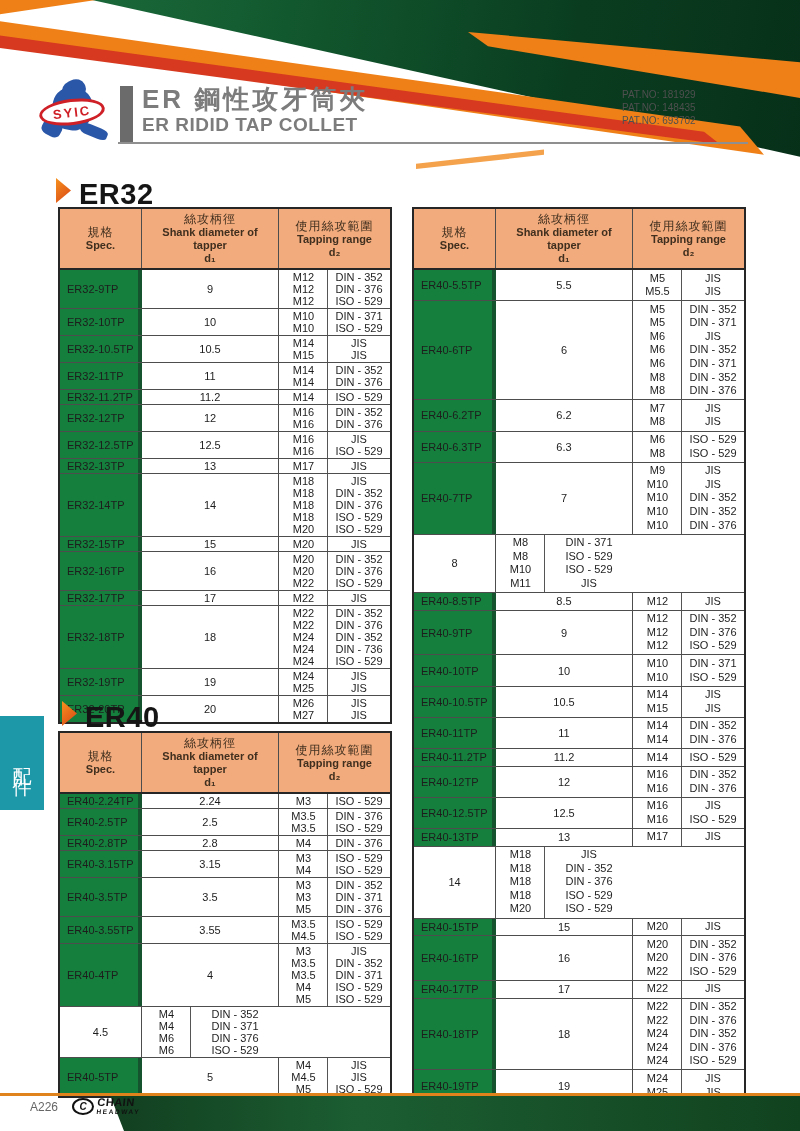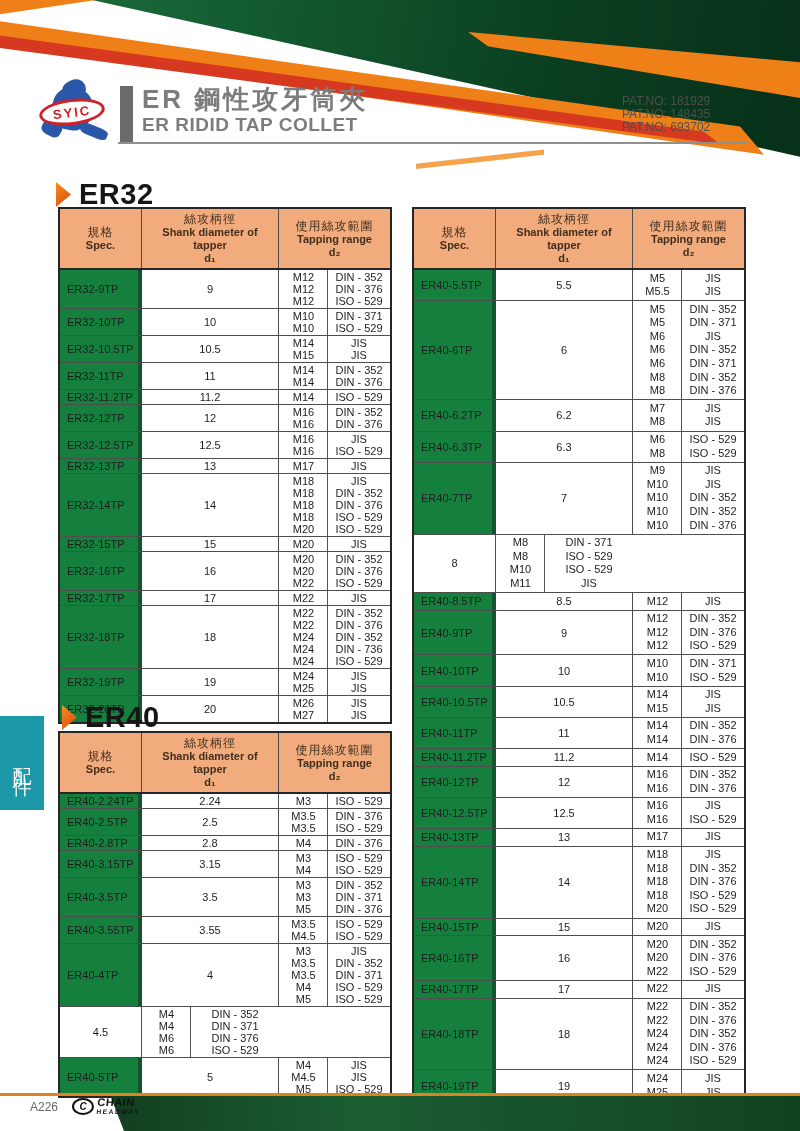--- a/index.html
+++ b/index.html
@@ -46,24 +46,24 @@
   .syic .oval {
     position:absolute; left:-3px; top:19px; width:66px; height:26px; background:#fff;
     border:3px solid #cf2027; border-radius:50%; transform:rotate(-7deg);
     display:flex; align-items:center; justify-content:center;
     color:#cf2027; font-weight:700; font-size:13px; letter-spacing:2px;
   }
   .title-bar { position:absolute; left:78px; top:6px; width:13px; height:58px; background:#6b6b6b; }
   .title-zh { position:absolute; left:100px; top:2px; font-size:26px; font-weight:700; color:#7c7c7c; letter-spacing:3px; white-space:nowrap;text-align:center; }
   .title-en { position:absolute; left:100px; top:34px; font-size:19px; font-weight:700; color:#7c7c7c; letter-spacing:0.5px; white-space:nowrap; }
   .title-rule { position:absolute; left:118px; top:142px; width:630px; height:2px; background:#8f8f8f; }
-  .pats { position:absolute; left:622px; top:95px; font-size:12px; line-height:13px; color:#4f4f4f; }
+  .pats { position:absolute; left:622px; top:88px; font-size:10px; line-height:13px; color:#4f4f4f; }
 
   
-  .sec-head { position:absolute; display:flex; align-items:center; }
+  .sec-head { position:absolute; display:flex; align-items:flex-start; }
   .sec-arrow { width:15px; height:25px; background:linear-gradient(135deg,#f6921e,#d84315); clip-path:polygon(0 0,100% 50%,0 100%); margin-right:8px; }
   .sec-label { font-size:29px; font-weight:700; color:#151515; letter-spacing:0.5px; }
 
   
   .tbl { position:absolute; width:334px; border:2px solid #262626; background:#fff; font-size:11px; color:#1d1d1d; }
   .thead { display:grid; grid-template-columns:82px 137px 1fr; background:#f2ab7c; border-bottom:2px solid #262626; text-align:center; color:#402f1f; }
   .th { padding:3px 2px; border-right:1px solid #4d4d4d; display:flex; flex-direction:column; justify-content:center; }
   .th:last-child { border-right:none; }
   .th .zh { font-size:12px; line-height:14px; letter-spacing:1px; }
   .th .en { font-size:11px; line-height:13px; font-weight:700; }
@@ -843,21 +843,20 @@
     <div class="cell-d1">13</div>
     <div class="cell-taps">
             <div class="tapline">
               <span>M17</span>
               <span>JIS</span>
             </div>
           </div>
   </div>
 
   <div class="row">
-    <div class="cell-spec">ER40-14TP</div>
     <div class="cell-d1">14</div>
     <div class="cell-taps">
             <div class="tapline">
               <span>M18</span>
               <span>JIS</span>
             </div>
             <div class="tapline">
               <span>M18</span>
               <span>DIN - 352</span>
             </div>

